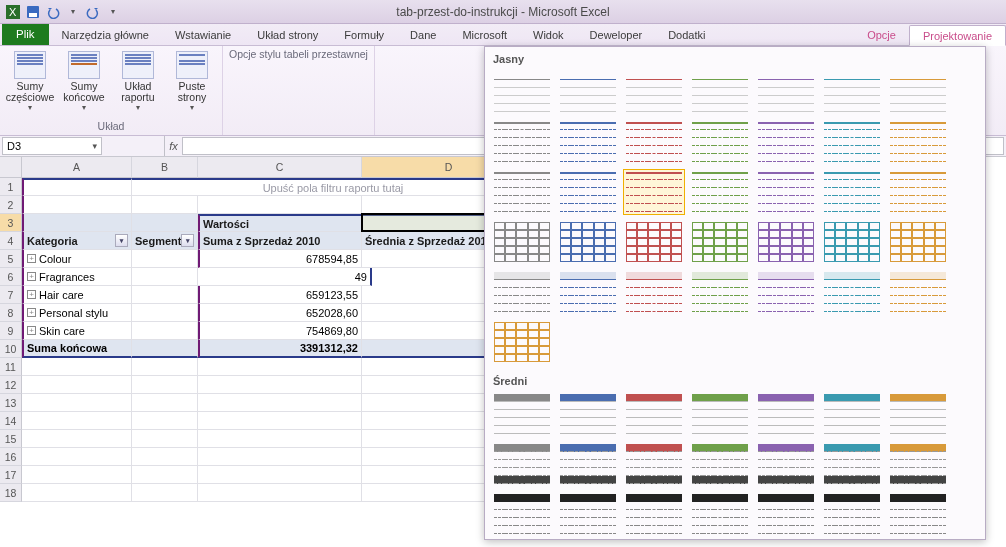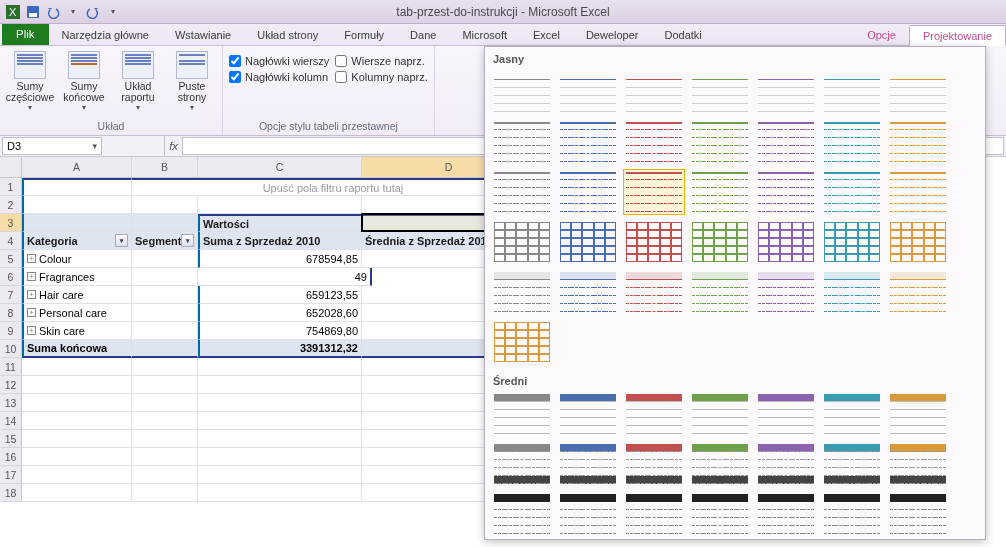--- a/index.html
+++ b/index.html
@@ -52,21 +52,21 @@
 .colhdr { background: #eceaf0; border-right: 1px solid #d6d6de; border-bottom: 1px solid #c8c8d0; font-size: 10.5px; color: #555; display: flex; align-items: center; justify-content: center; }
 .colhdr.A{width:110px}.colhdr.B{width:66px}.colhdr.C{width:164px}.colhdr.D{width:174px}
 .colhdr.sel { background: #f7dca8; }
 .cells { position: relative; }
 .row { display: flex; height: 18px; }
 .cell { border-right: 1px solid #e0e0e6; border-bottom: 1px solid #e0e0e6; padding: 0 3px; display: flex; align-items: center; overflow: hidden; white-space: nowrap; }
 .cell.A{width:110px}.cell.B{width:66px}.cell.C{width:164px}.cell.D{width:174px}
 .pt-header { background: #dfe5f0; font-weight: bold; color: #1a1a1a; }
 .pt-total { background: #dfe5f0; font-weight: bold; }
 .pt-border-top { border-top: 2px solid #2a3a8a; }
-.pt-border-left { border-left: 2px solid #0369a1; }
+.pt-border-left { border-left: 2px solid #701a75; }
 .pt-border-right { border-right: 2px solid #2a3a8a !important; }
 .pt-border-bottom { border-bottom: 2px solid #2a3a8a !important; }
 .num { justify-content: flex-end; }
 .drop-hint { color: #9a9aa6; justify-content: center; }
 .expand { display:inline-block; width:9px; height:9px; border:1px solid #888; font-size:8px; line-height:7px; text-align:center; margin-right:3px; color:#888; background:#fff; }
 .filter-btn { width:13px; height:13px; border:1px solid #aab; background:linear-gradient(#fff,#dde); margin-left:auto; font-size:7px; display:flex; align-items:center; justify-content:center; color:#446; }
 .active-cell { position:absolute; border:2px solid #000; background:rgba(255,255,150,0.2); pointer-events:none; }
 
 
 .gallery-panel { position: absolute; left: 484px; top: 46px; width: 502px; height: 494px; background: #fcfafd; border: 1px solid #b8acc4; box-shadow: 0 2px 8px rgba(0,0,0,.25); display: flex; flex-direction: column; }
@@ -120,21 +120,21 @@
 </div>
 
 <div class="tabstrip">
   <div class="file-tab">Plik</div>
   <div class="tab">Narzędzia główne</div>
   <div class="tab">Wstawianie</div>
   <div class="tab">Układ strony</div>
   <div class="tab">Formuły</div>
   <div class="tab">Dane</div>
   <div class="tab">Microsoft</div>
-  <div class="tab">Excel</div>
+  <div class="tab">Widok</div>
   <div class="tab">Deweloper</div>
   <div class="tab">Dodatki</div>
   <div class="spacer"></div>
   <div class="tab context-active">Opcje</div>
   <div class="tab active context-active">Projektowanie</div>
 </div>
 
 <div class="ribbon">
   <div class="group">
     <div class="group-body">
@@ -180,42 +180,20 @@
           </div>
         <div class="big-btn-label" style="white-space:pre-line">Puste
 strony</div>
         <span class="drop">▾</span>
       </div>
     </div>
     <div class="group-label">Układ</div>
   </div>
 
   <div class="group">
-    <div class="group-body">
-      <div class="opt-col">
-        <label class="chk">
-            <input type="checkbox" checked="" style="">
-            <span>Nagłówki wierszy</span>
-          </label>
-        <label class="chk">
-            <input type="checkbox" checked="" style="">
-            <span>Nagłówki kolumn</span>
-          </label>
-      </div>
-      <div class="opt-col">
-        <label class="chk">
-            <input type="checkbox" style="">
-            <span>Wiersze naprz.</span>
-          </label>
-        <label class="chk">
-            <input type="checkbox" style="">
-            <span>Kolumny naprz.</span>
-          </label>
-      </div>
-    </div>
     <div class="group-label">Opcje stylu tabeli przestawnej</div>
   </div>
 </div>
 
 <div class="namebar">
   <div class="namebox">
     <span>D3</span>
     <span class="dd">▾</span>
   </div>
   <div style="width:60px"></div>
@@ -308,21 +286,21 @@
             <span class="expand">+</span>
             <span>Hair care</span>
           </div>
         <div class="cell B"></div>
         <div class="cell C num pt-border-left">659123,55</div>
         <div class="cell D num pt-border-right">50</div>
       </div>
       <div class="row">
         <div class="cell A pt-border-left">
             <span class="expand">+</span>
-            <span>Personal care</span>
+            <span>Personal stylu</span>
           </div>
         <div class="cell B"></div>
         <div class="cell C num pt-border-left">652028,60</div>
         <div class="cell D num pt-border-right">50</div>
       </div>
       <div class="row">
         <div class="cell A pt-border-left">
             <span class="expand">+</span>
             <span>Skin care</span>
           </div>

